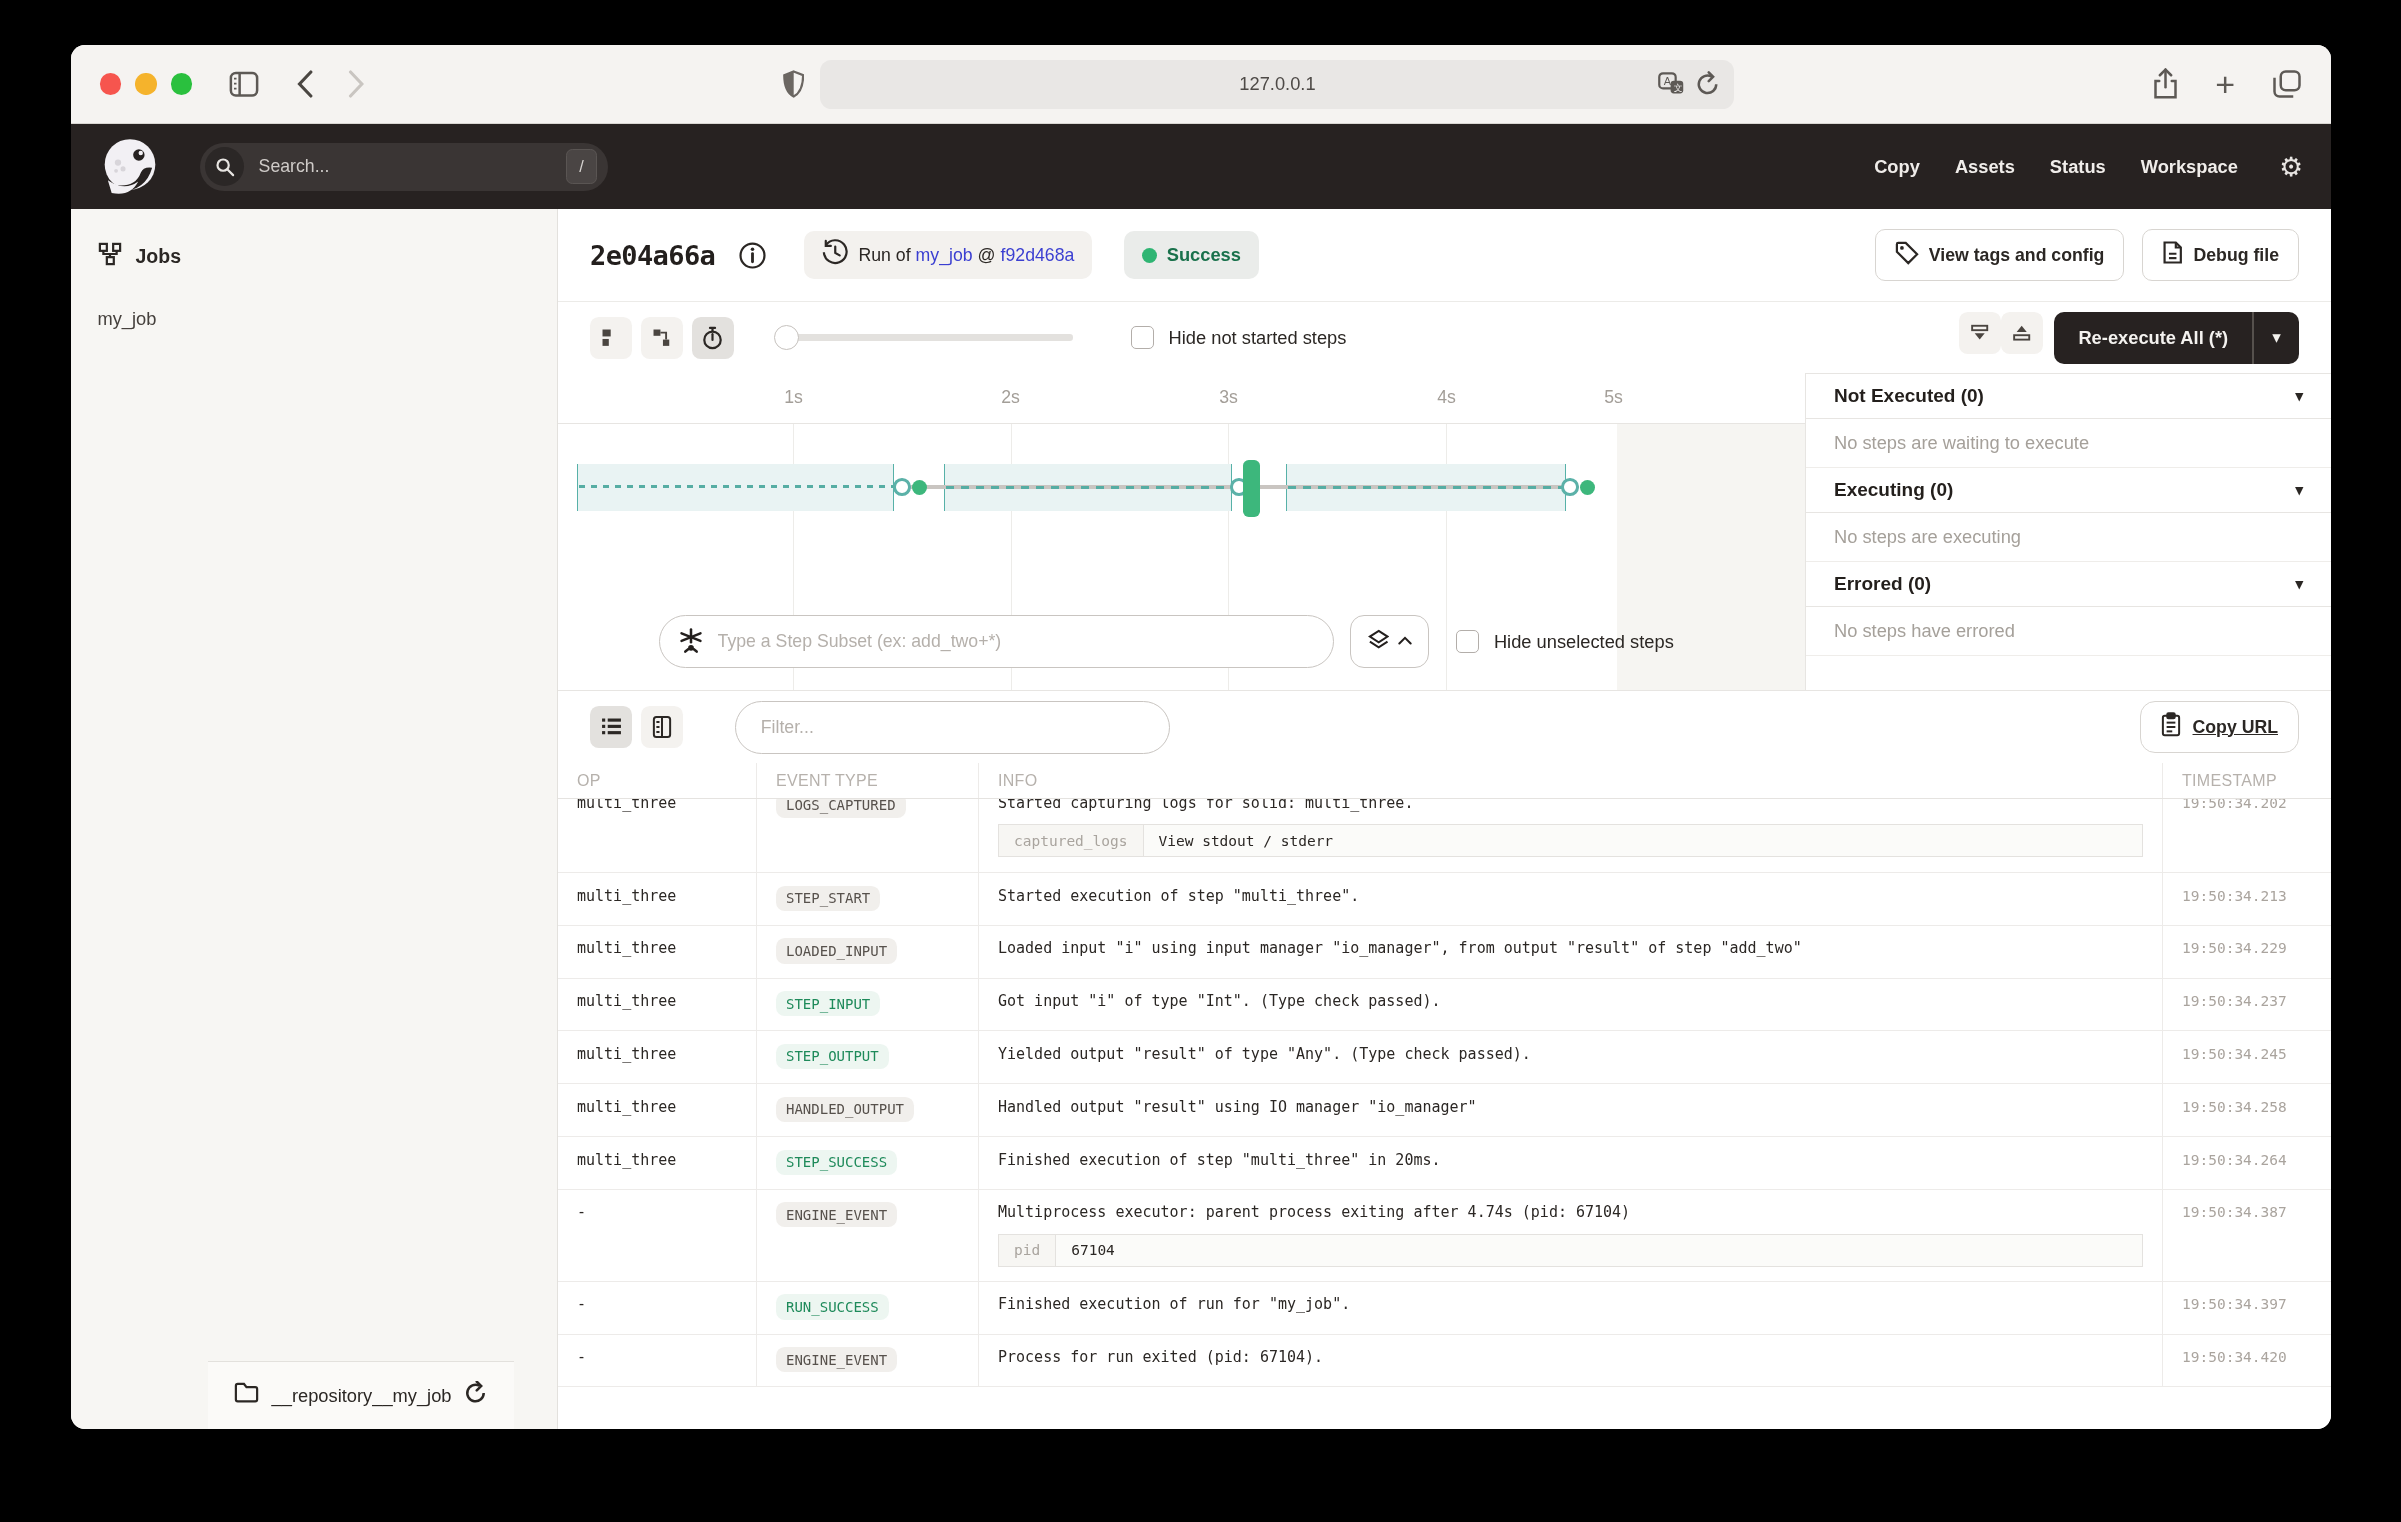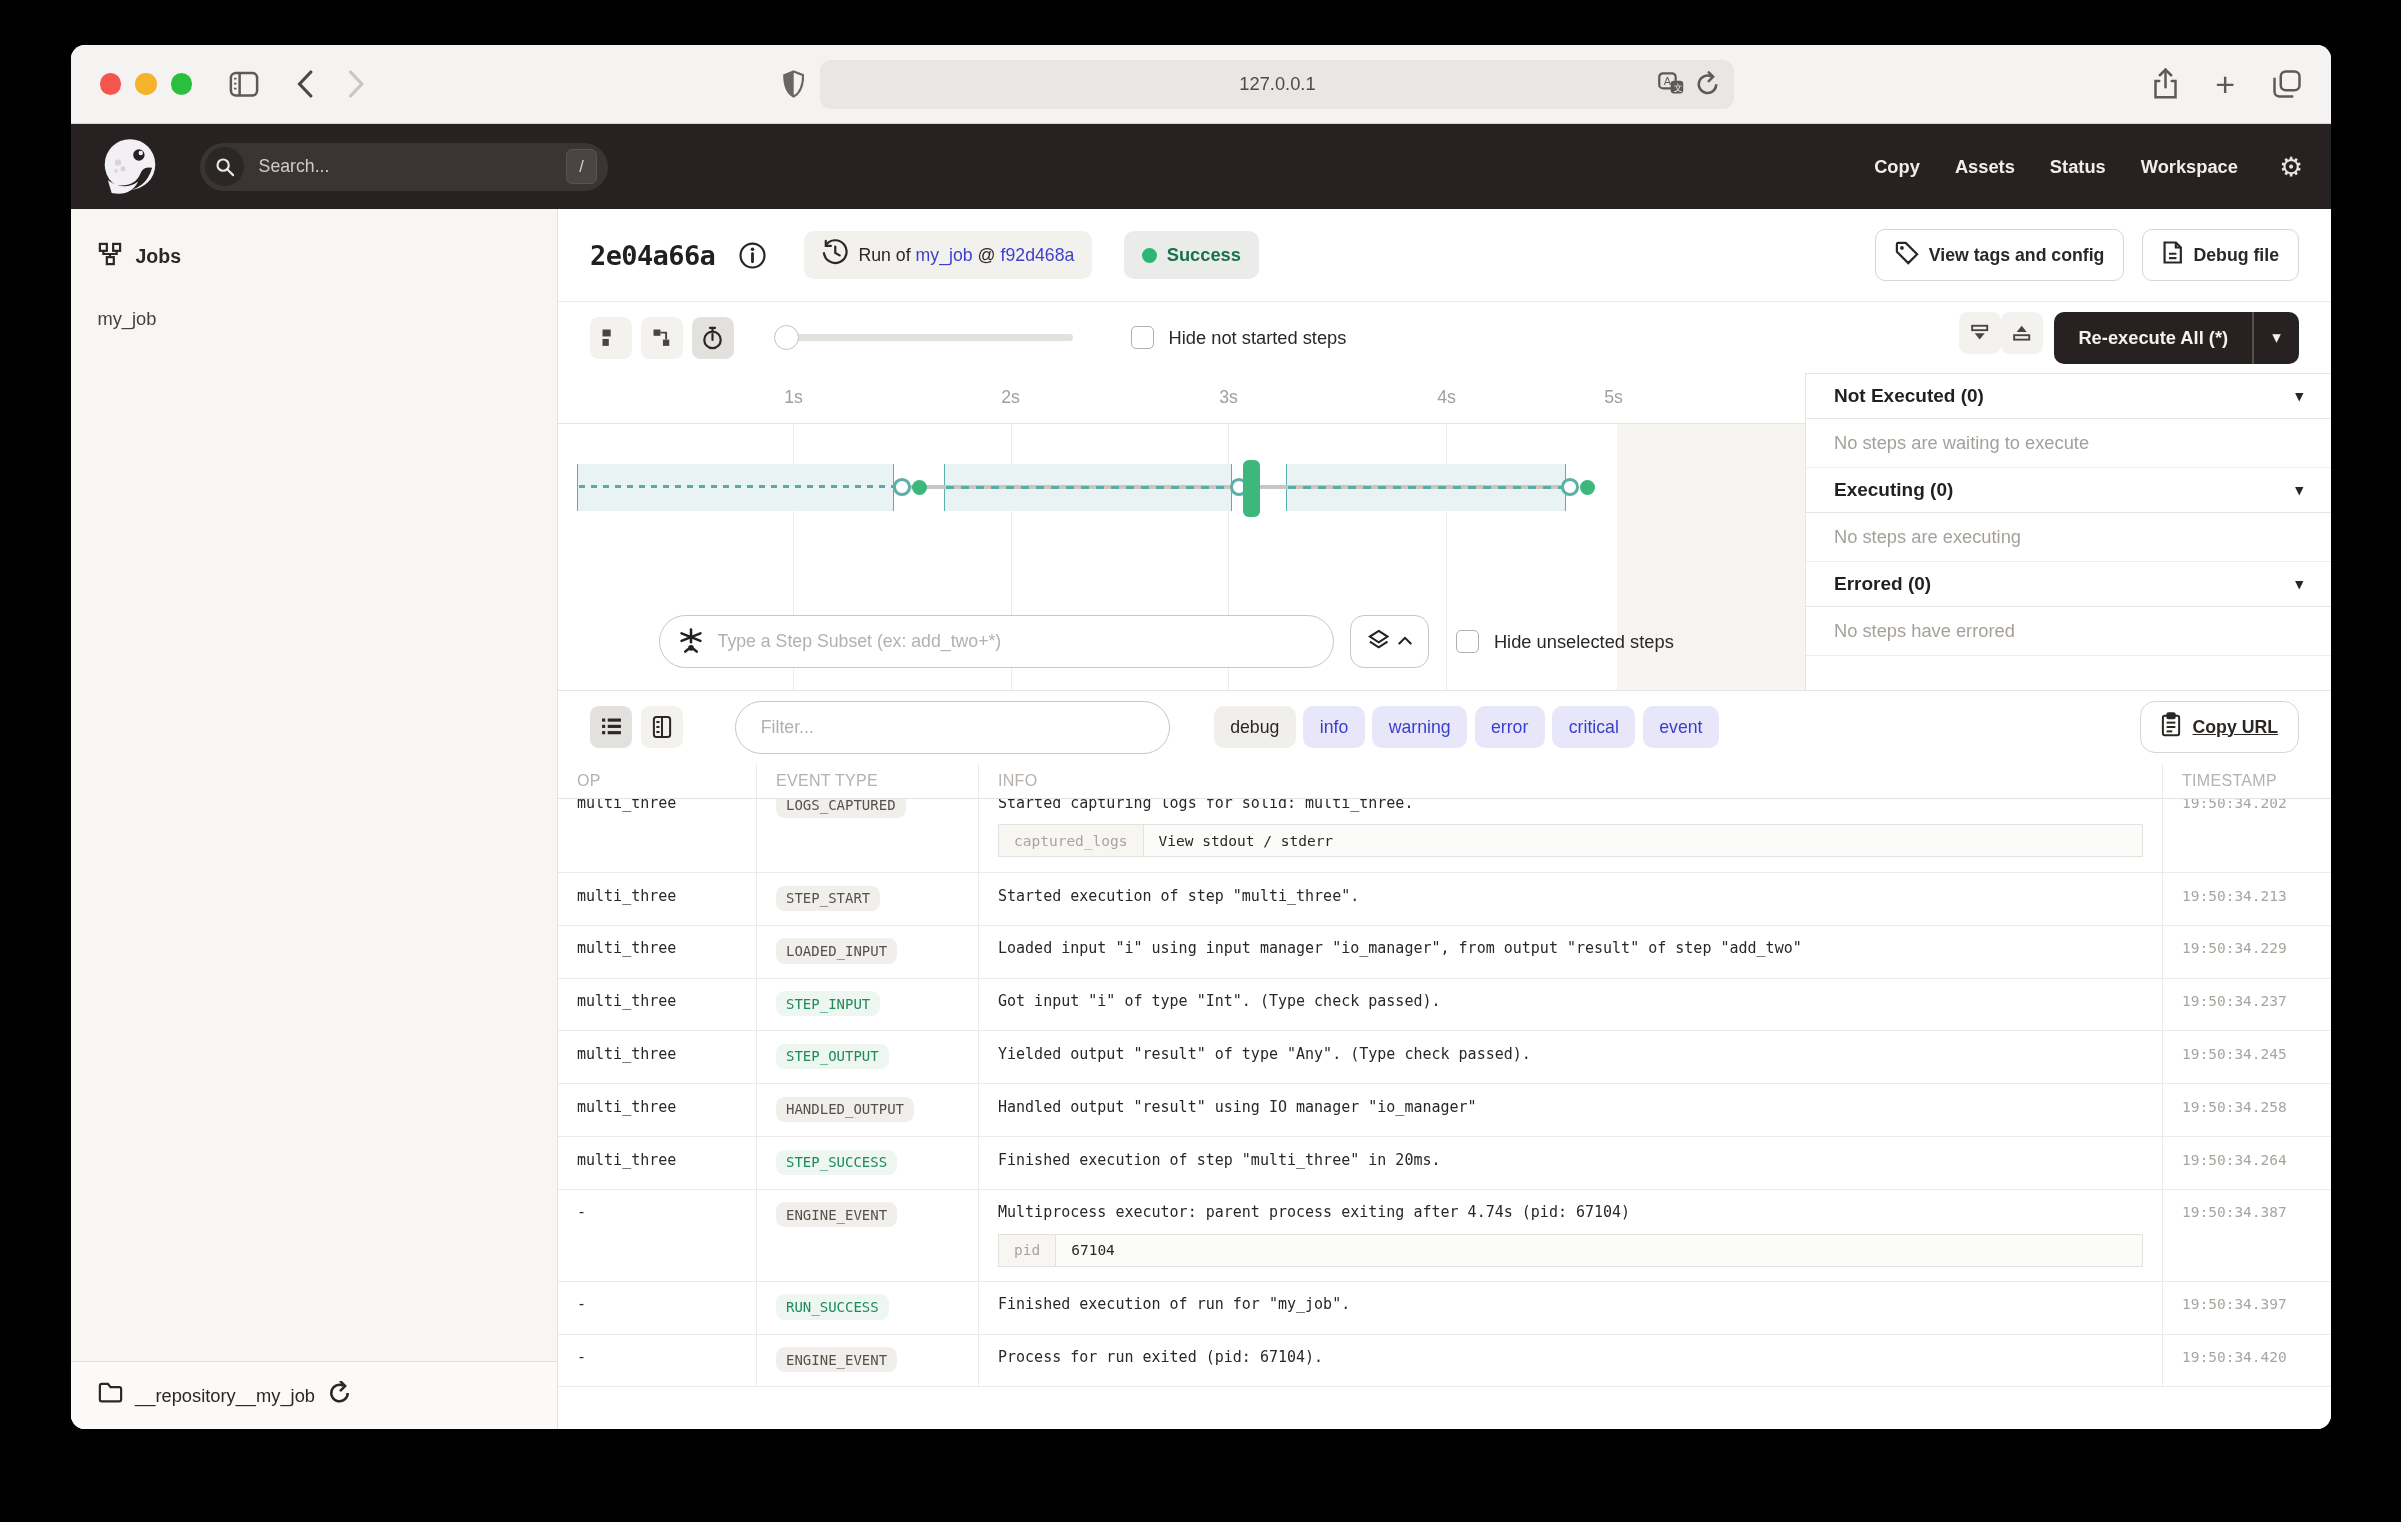--- a/index.html
+++ b/index.html
@@ -29,21 +29,21 @@
   .search-circ{width:39px;height:39px;border-radius:50%;background:#2b2726;display:flex;align-items:center;justify-content:center;}
   .searchbox input{flex:1;background:transparent;border:none;outline:none;color:#e8e5e2;font-size:17.7px;margin-left:12.6px;font-family:"Liberation Sans",sans-serif;}
   .searchbox input::placeholder{color:#cfcbc8;}
   .slash-badge{width:29px;height:33px;border-radius:6.3px;background:#4a4544;border:0.6px solid #5a5553;color:#d8d5d2;font-size:16.4px;display:flex;align-items:center;justify-content:center;margin-right:5px;}
   .top-nav{margin-left:auto;display:flex;align-items:center;gap:35px;}
   .top-nav .nav-item{color:#f0edea;font-size:18.3px;font-weight:600;cursor:pointer;}
   .gear{color:#e8e5e2;font-size:26.5px;margin-left:6.3px;}
 
   
   .app-body{flex:1;display:flex;min-height:0;}
-  .sidebar{width:486px;flex:0 0 auto;background:#f7f6f3;border-right:0.6px solid #e3e1dd;display:flex;flex-direction:column;}
+  .sidebar{width:486px;flex:0 0 auto;background:#f7f6f3;border-right:0.6px solid #e3e1dd;display:flex;flex-direction:row;}
   .sidebar-content{padding:33px 26.5px;}
   .jobs-head{display:flex;align-items:center;gap:14px;color:#2b2724;font-size:19.5px;font-weight:700;}
   .job-item{margin-top:37px;font-size:18.3px;color:#45403c;cursor:pointer;}
   .repo-bar{margin-top:auto;height:67px;border-top:0.6px solid #e3e1dd;background:#fbfaf8;display:flex;align-items:center;padding:0 26.5px;gap:12.6px;font-size:18.3px;color:#2b2724;}
 
   .main{flex:1;display:flex;flex-direction:column;background:#fff;min-width:0;}
 
   
   .run-header{height:92px;flex:0 0 auto;display:flex;align-items:center;padding:0 32px;border-bottom:0.6px solid #ecebe8;}
   .run-id{font-size:27px;font-weight:700;color:#231f1d;letter-spacing:-0.6px;}
@@ -482,28 +482,20 @@
                 <line x1="16" y1="3" x2="16" y2="35"></line>
                 <line x1="7" y1="11" x2="12" y2="11"></line>
                 <line x1="7" y1="19" x2="12" y2="19"></line>
                 <line x1="7" y1="27" x2="12" y2="27"></line>
               </svg>
           </div>
         </div>
         <div class="filter-field">
           <input type="text" placeholder="Filter..." style="">
         </div>
-        <div class="levels">
-            <div class="level-badge level-inactive">debug</div>
-            <div class="level-badge level-active">info</div>
-            <div class="level-badge level-active">warning</div>
-            <div class="level-badge level-active">error</div>
-            <div class="level-badge level-active">critical</div>
-            <div class="level-badge level-active">event</div>
-          </div>
         <div class="copy-url">
           <span>
             <svg width="20" height="25" viewBox="0 0 32 40" fill="none" stroke="#2b2724" stroke-width="3.2">
                 <rect x="3" y="6" width="26" height="31" rx="3"></rect>
                 <rect x="10" y="2" width="12" height="8" rx="2" fill="#2b2724"></rect>
                 <line x1="9" y1="17" x2="23" y2="17"></line>
                 <line x1="9" y1="24" x2="23" y2="24"></line>
                 <line x1="9" y1="31" x2="18" y2="31"></line>
               </svg>
           </span>

